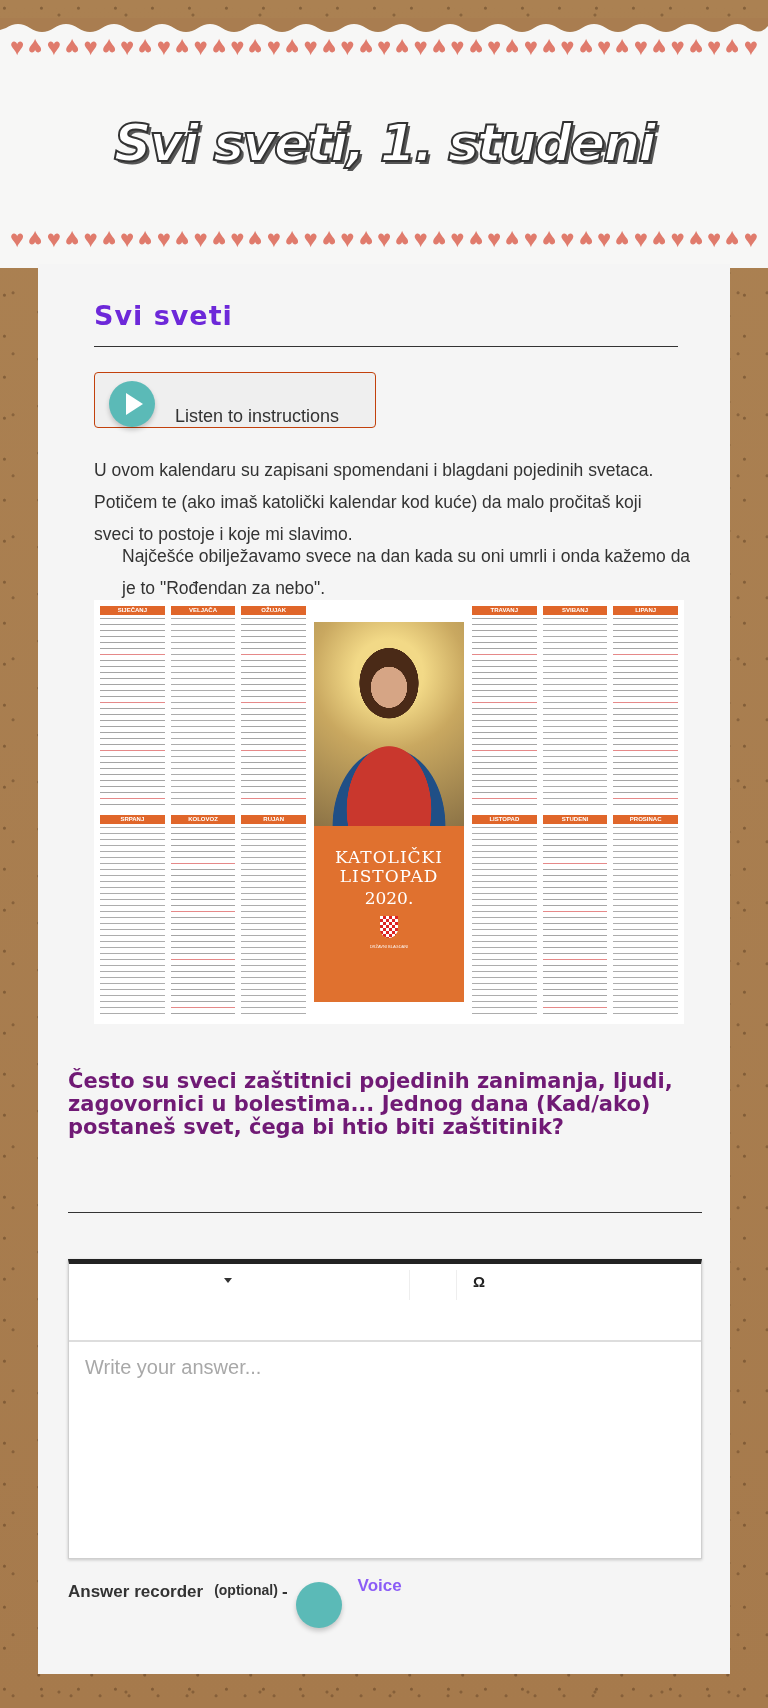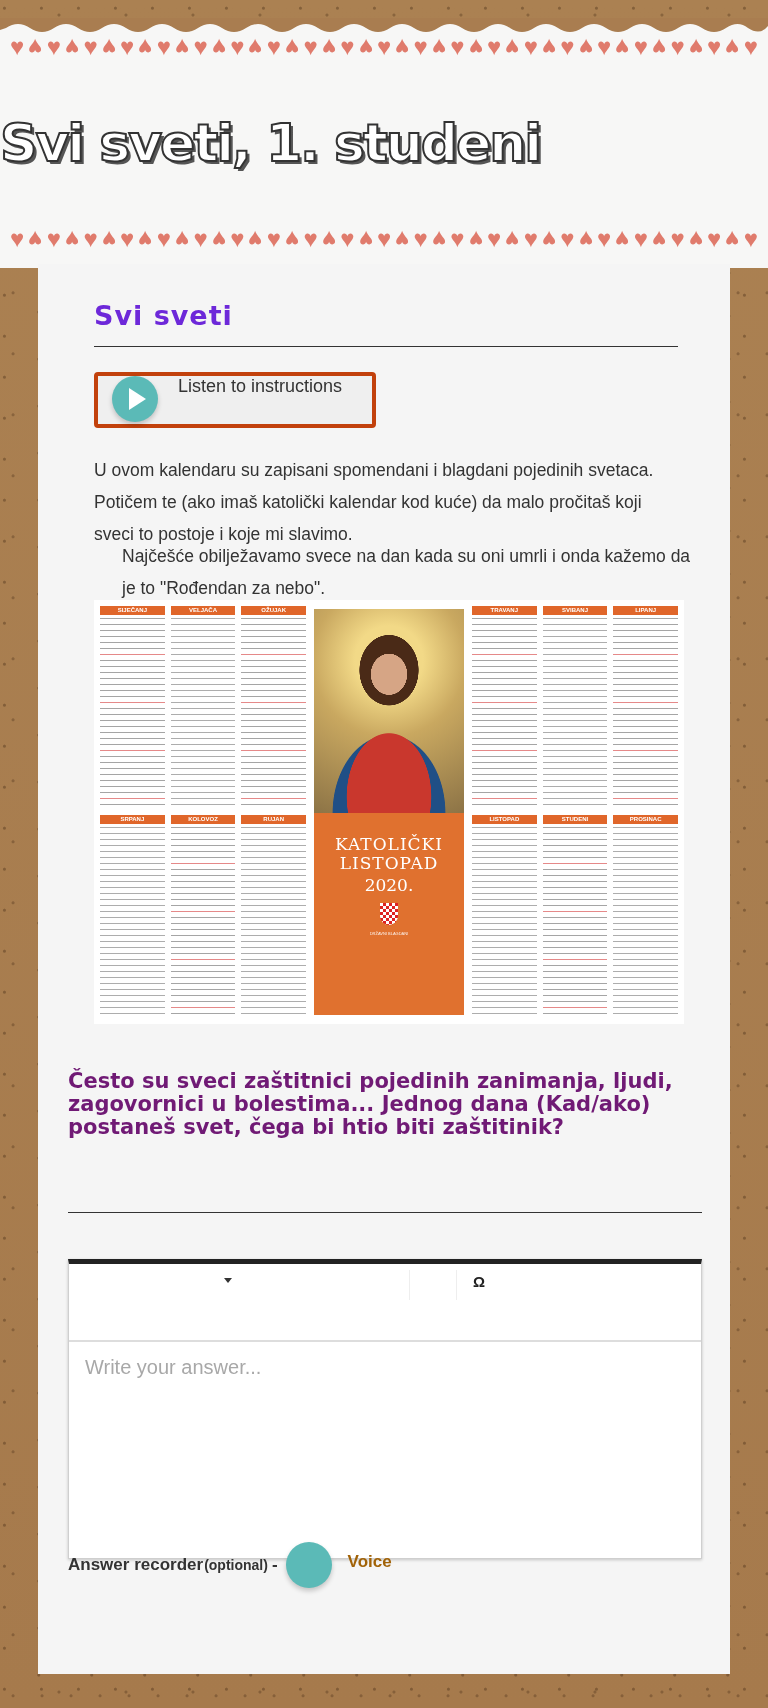--- a/index.html
+++ b/index.html
@@ -28,43 +28,44 @@
   .banner-wave-top { top: 0; }
   .hearts {
     position: absolute; left: 8px; width: 752px; height: 24px;
     display: flex; justify-content: space-between;
   }
   .hearts.top { top: 18px; }
   .hearts.bottom { top: 210px; }
   .heart { width: 22px; height: 22px; color: #e07b6c; font-size: 24px; line-height: 22px; text-align: center; }
   .heart.flip { transform: rotate(180deg); }
   .site-title {
-    position: absolute; left: 0; top: 95px; width: 768px; 
+    position: absolute; left: 0; top: 95px; width: 768px; text-align: center;
     font-family: "DejaVu Sans", sans-serif; font-weight: bold; font-size: 52px;
     letter-spacing: -2px;
     color: #ffffff;
     -webkit-text-stroke: 2px #333;
     text-shadow: 3px 3px 0 #555;
+    font-style: italic;
   }
 
   
   .card {
     position: absolute; left: 38px; top: 264px; width: 692px; height: 1410px;
     background: #f5f5f5;
   }
   .section-title {
     position: absolute; left: 56px; top: 36px;
     font-family: "DejaVu Sans", sans-serif; font-weight: bold; font-size: 27px;
     color: #6d28d9; letter-spacing: 1px;
   }
   .hr1 { position: absolute; left: 56px; top: 82px; width: 584px; height: 1px; background: #333; }
   .listen-btn {
     position: absolute; left: 56px; top: 108px; width: 282px; height: 56px;
-    background: #efefef; border: 4px solid #c2410c; border-radius: 4px;
-    display: flex; align-items: flex-start; cursor: pointer;
+    background: #efefef; border: 1px solid #c2410c; border-radius: 4px;
+    display: flex; align-items: flex-end; cursor: pointer;
   }
   .play-circle {
     width: 46px; height: 46px; border-radius: 50%; background: #5bbab7;
     margin-left: 14px; position: relative; box-shadow: 0 3px 5px rgba(0,0,0,.2);
   }
   .play-circle::after {
     content: ""; position: absolute; left: 17px; top: 12px;
     border-left: 17px solid #fff; border-top: 11px solid transparent; border-bottom: 11px solid transparent;
   }
   .listen-label { margin-left: 20px; font-size: 18px; color: #333; }
@@ -86,21 +87,21 @@
     background: #e0662a; color: #fff; font-size: 6px; font-weight: bold;
     text-align: center; height: 9px; line-height: 9px; margin-bottom: 3px;
   }
   .cal-lines { flex: 1;
     background-image: repeating-linear-gradient(180deg, #6a6a6a 0 1px, transparent 1px 6px);
     opacity: .55;
   }
   .cal-lines.red { background-image:
       repeating-linear-gradient(180deg, transparent 0 36px, #d43b3b 36px 37px, transparent 37px 48px),
       repeating-linear-gradient(180deg, #6a6a6a 0 1px, transparent 1px 6px); opacity: .6; }
-  .cal-center { width: 150px; margin: 3px 8px; display: flex; flex-direction: column; }
+  .cal-center { width: 150px; margin: 16px 8px; display: flex; flex-direction: column; }
   .cal-picture {
     height: 204px;
     background:
       radial-gradient(ellipse 30px 34px at 50% 32%, #d6a585 0 60%, transparent 61%),
       radial-gradient(ellipse 42px 50px at 50% 30%, #4a2a17 0 70%, transparent 71%),
       radial-gradient(ellipse 60px 90px at 50% 92%, #c9372d 0 70%, transparent 71%),
       radial-gradient(ellipse 80px 110px at 50% 100%, #204f86 0 70%, transparent 71%),
       radial-gradient(circle at 50% 25%, #f2d987 0 20%, #c9a860 45%, #8c7346 100%);
   }
   .cal-cover { flex: 1; background: #e0712f; color: #fff; text-align: center; padding-top: 22px; }
@@ -130,26 +131,26 @@
   .tb-sep1 { position: absolute; left: 340px; top: 6px; width: 1px; height: 30px; background: #eee; }
   .tb-blank { position: absolute; left: 341px; top: 0; width: 46px; height: 36px; cursor: pointer; }
   .tb-sep2 { position: absolute; left: 387px; top: 6px; width: 1px; height: 30px; background: #eee; }
   .tb-omega { position: absolute; left: 404px; top: 9px; font-size: 15px; font-weight: bold; color: #222; cursor: pointer; }
   .editor-area {
     width: 100%; height: 214px; border: none; outline: none; resize: none;
     padding: 14px 16px; font-family: "Liberation Sans", sans-serif; font-size: 20px; color: #333; background: #fff;
   }
   .editor-area::placeholder { color: #a8a8a8; }
 
-  .recorder { position: absolute; left: 30px; top: 1278px; display: flex; align-items: center; }
+  .recorder { position: absolute; left: 30px; top: 1318px; display: flex; align-items: flex-start; }
   .rec-label { font-weight: bold; font-size: 17px; color: #333; }
-  .rec-optional { font-weight: bold; font-size: 14px; color: #333; margin-left: 1px; }
+  .rec-optional { font-weight: bold; font-size: 14px; color: #333; margin-left: 11px; }
   .rec-dash { font-weight: bold; font-size: 17px; color: #333; margin-left: 4px; }
   .rec-button { width: 46px; height: 46px; border-radius: 50%; background: #5bbab7; margin-left: 8px; box-shadow: 0 3px 5px rgba(0,0,0,.2); cursor: pointer; }
-  .rec-voice { font-weight: bold; font-size: 17px; color: #a16207; margin-left: 16px; margin-top: -6px; }
+  .rec-voice { font-weight: bold; font-size: 17px; color: #8b5cf6; margin-left: 16px; margin-top: -6px; }
 </style>
 </head>
 <body>
 
 <div class="banner">
   <svg class="banner-wave-top" viewBox="0 0 768 20" preserveAspectRatio="none">
     <path d="M0 0 H768 V8 Q760 18 748 10 Q738 2 726 10 Q714 18 702 10 Q690 2 678 10 Q666 18 654 10 Q642 2 630 10 Q618 18 606 10 Q594 2 582 10 Q570 18 558 10 Q546 2 534 10 Q522 18 510 10 Q498 2 486 10 Q474 18 462 10 Q450 2 438 10 Q426 18 414 10 Q402 2 390 10 Q378 18 366 10 Q354 2 342 10 Q330 18 318 10 Q306 2 294 10 Q282 18 270 10 Q258 2 246 10 Q234 18 222 10 Q210 2 198 10 Q186 18 174 10 Q162 2 150 10 Q138 18 126 10 Q114 2 102 10 Q90 18 78 10 Q66 2 54 10 Q42 18 30 10 Q18 2 6 10 L0 12 Z" fill="#a97d50"></path>
   </svg>
 
   <div class="hearts top">

